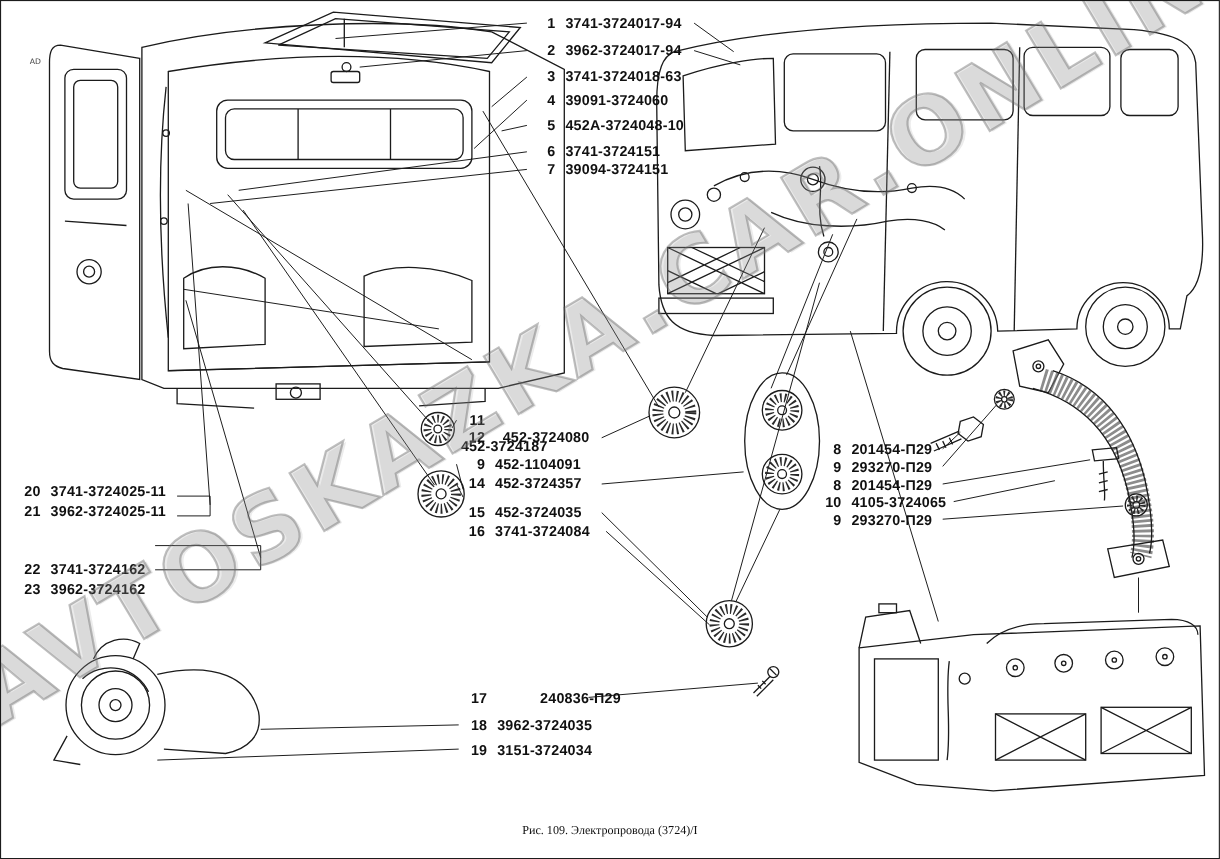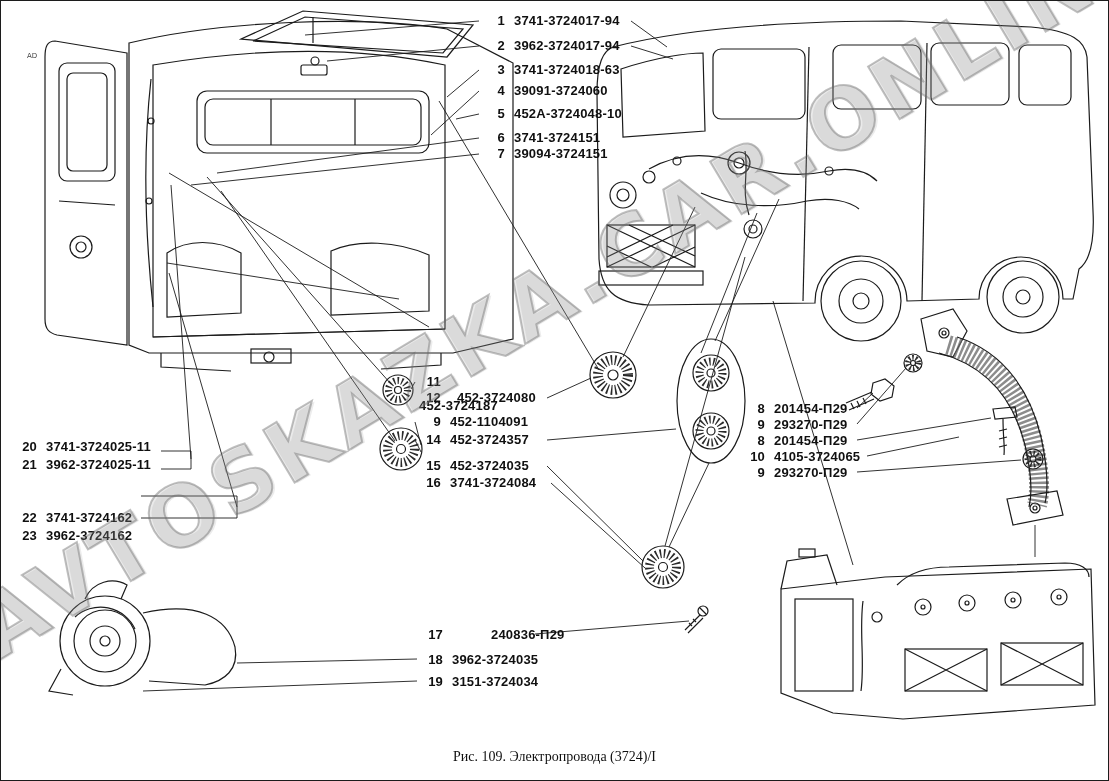--- a/index.html
+++ b/index.html
@@ -11,21 +11,21 @@
   }
   svg.art { position:absolute; left:0; top:0; }
   .lbl {
     position:absolute; display:flex; gap:9px; align-items:baseline;
     font-weight:bold; font-size:13px; line-height:15px; color:#101010;
     white-space:nowrap; letter-spacing:0.2px;
   }
   .lbl .num { display:inline-block; width:22px; text-align:right; }
   .caption {
     position:absolute; left:0; right:0; top:748px; text-align:center;
-    font-family:"Liberation Serif", serif; font-size:14px; color:#101010;
+    font-family:"Liberation Serif", serif; font-size:11px; color:#101010;
   }
   .corner {
     position:absolute; left:26px; top:3px; font-size:7px; color:#444;
     font-family:"DejaVu Sans", sans-serif;
     margin-top:48px;
   }
   .watermark {
     position:absolute; left:-18px; top:586px; width:1500px;
     transform:rotate(-31deg); transform-origin:0 50%;
     font-family:"DejaVu Sans", sans-serif; font-weight:700;

